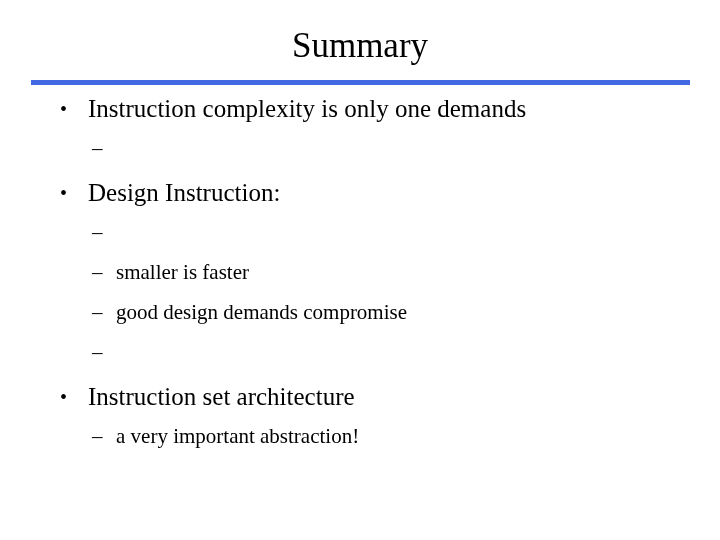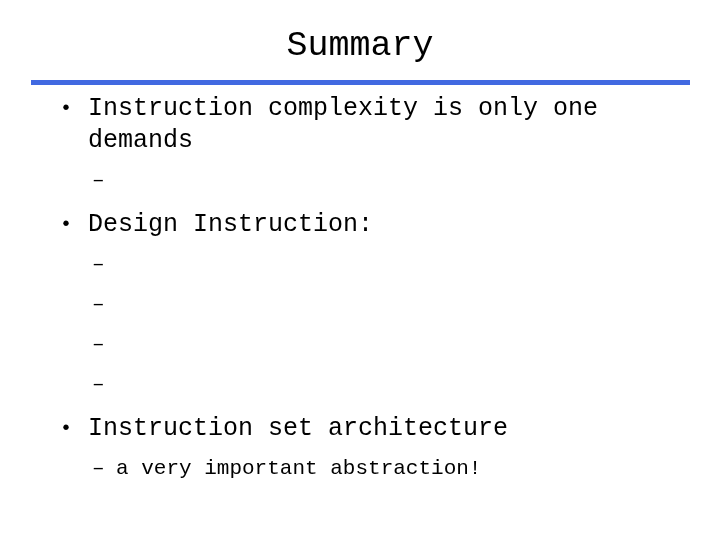--- a/index.html
+++ b/index.html
@@ -14,21 +14,20 @@
     color: #000000;
     overflow: hidden;
     position: relative;
   }
 
   .slide {
     position: relative;
     width: 720px;
     height: 540px;
     box-sizing: border-box;
-    font-family: Liberation Mono, monospace;
   }
 
   
   .slide-title {
     position: absolute;
     left: 0;
     top: 26px;
     width: 720px;
     text-align: center;
     font-size: 35px;
@@ -138,24 +137,26 @@
         <span class="marker">•</span>
         <span class="l1-text">Design Instruction:</span>
       </div>
       <div class="spacer-3"></div>
       <div class="l2">
         <span class="marker">–</span>
       </div>
       <div class="spacer-2"></div>
       <div class="l2">
         <span class="marker">–</span>
+        <span class="l2-text">smaller is faster</span>
       </div>
       <div class="spacer-2"></div>
       <div class="l2">
         <span class="marker">–</span>
+        <span class="l2-text">good design demands compromise</span>
       </div>
       <div class="spacer-2"></div>
       <div class="l2">
         <span class="marker">–</span>
       </div>
     </div>
 
     <div class="spacer-1"></div>
 
     <div class="bullet-block">

